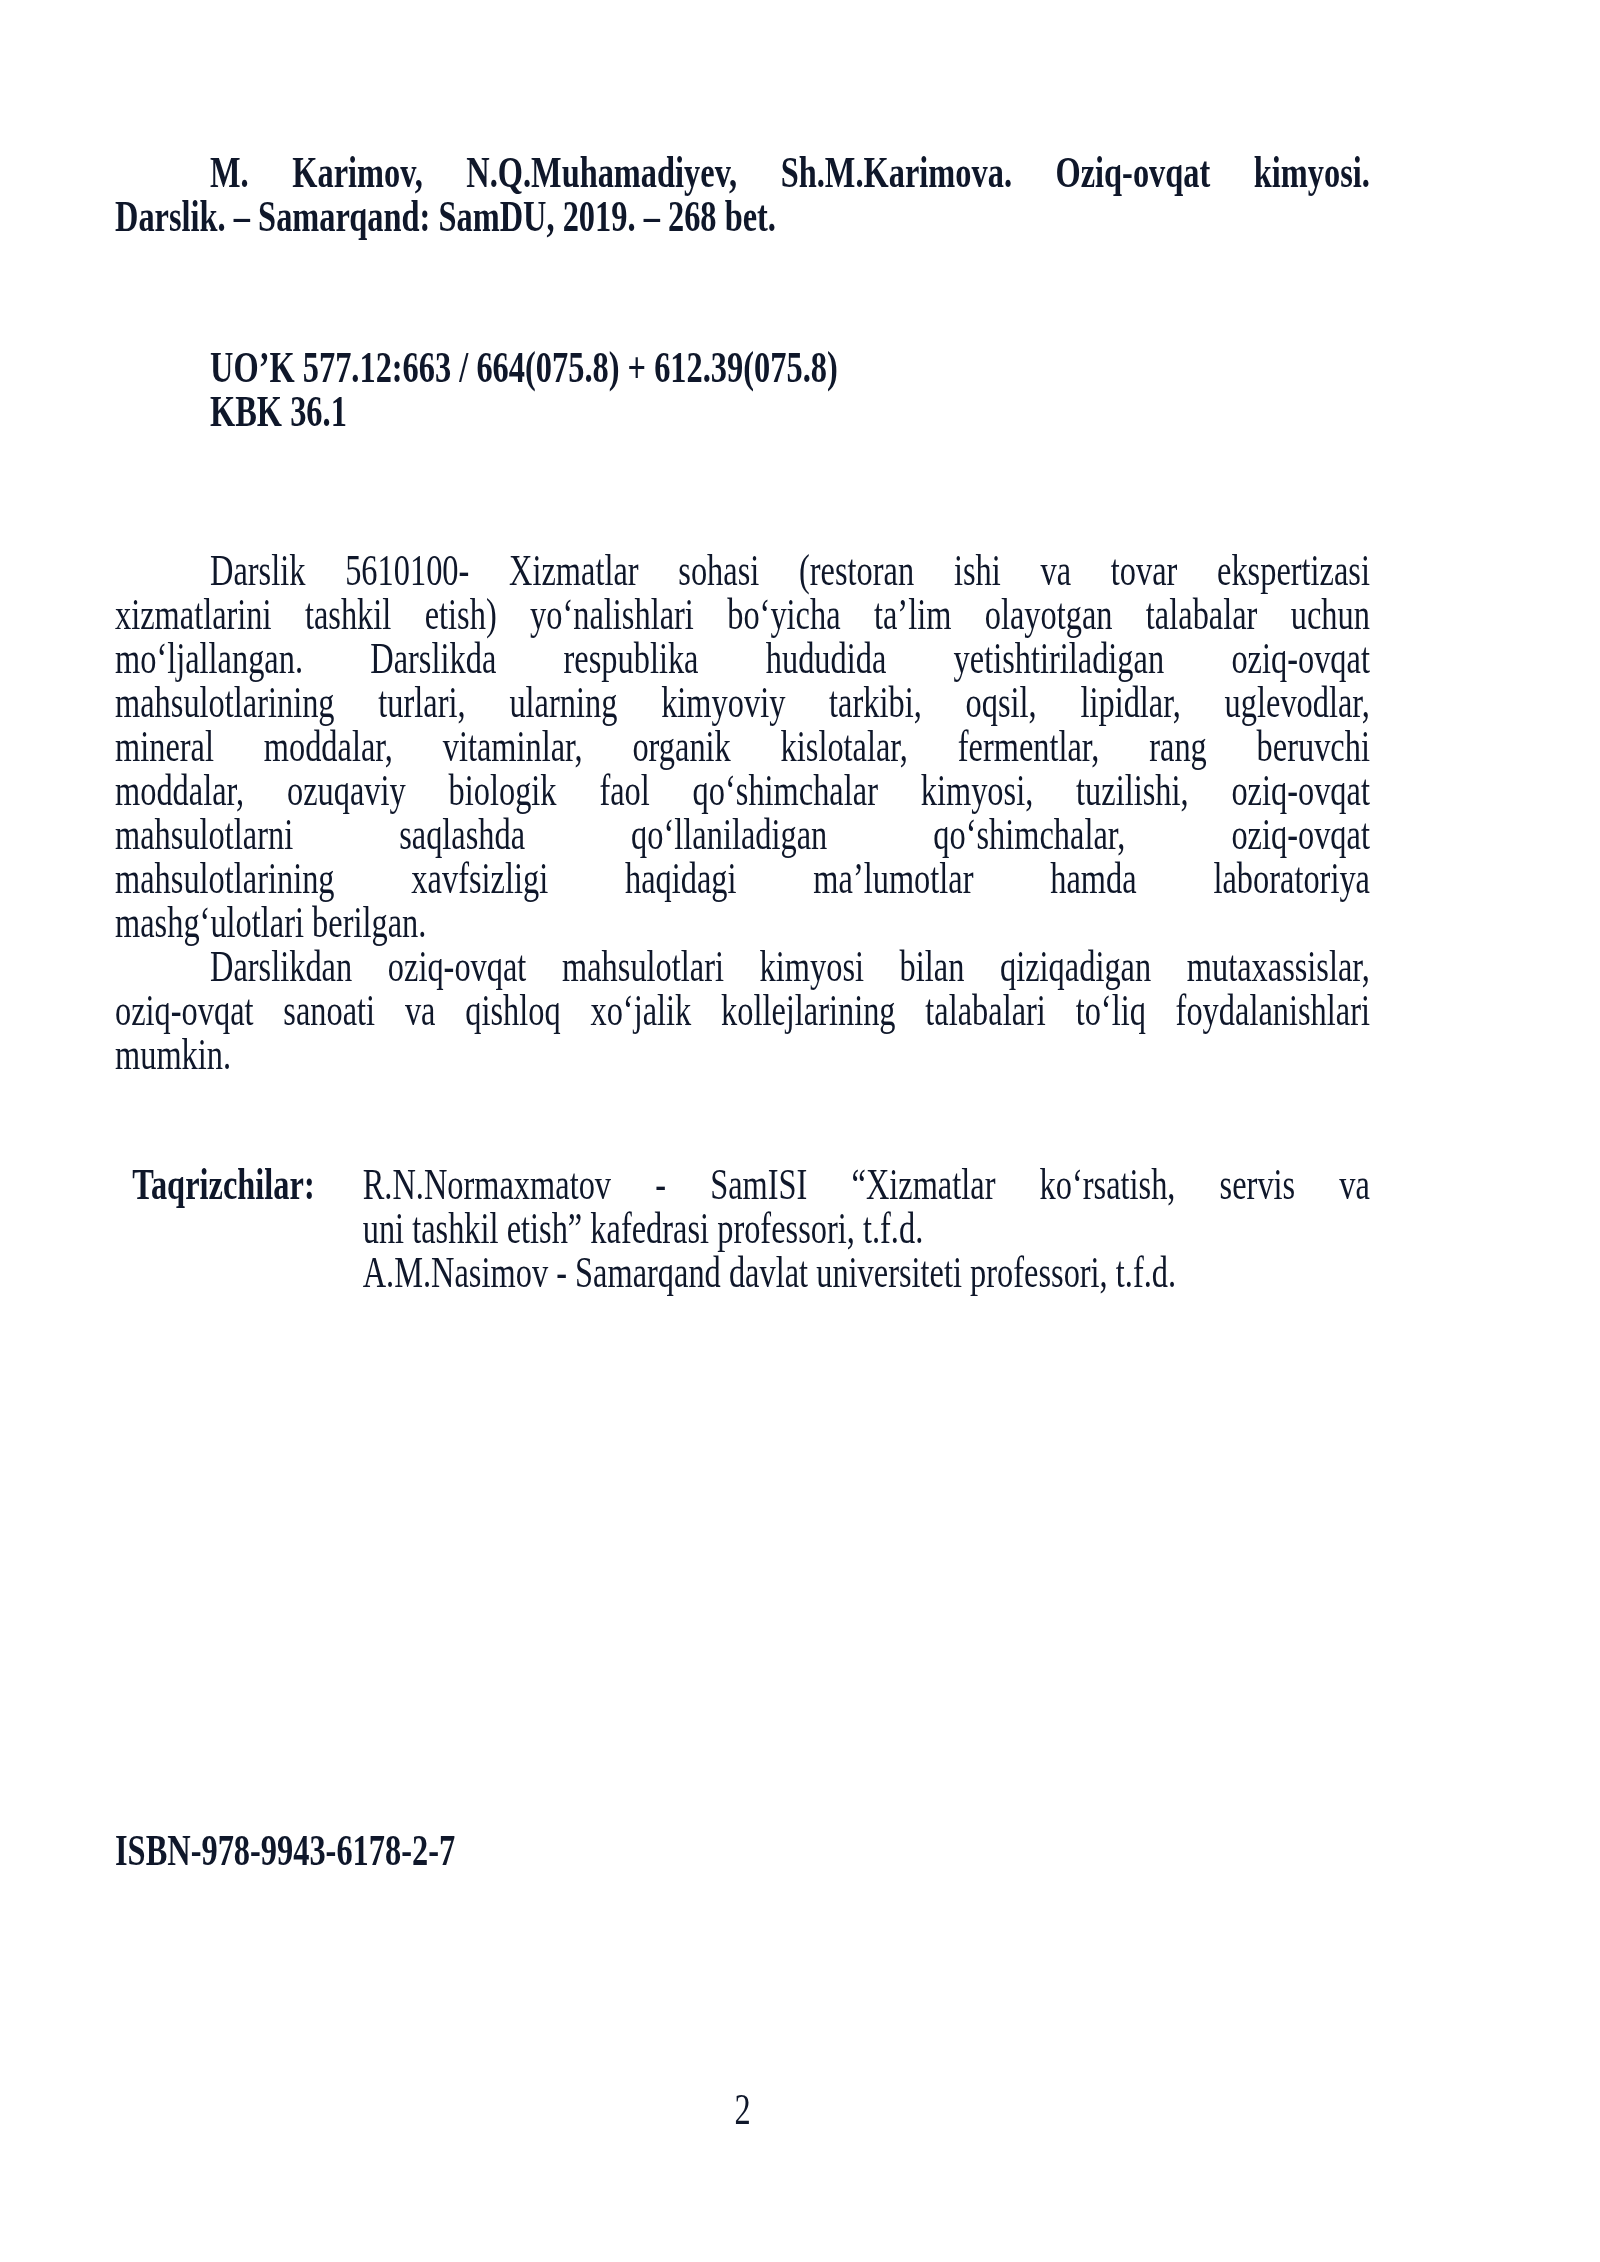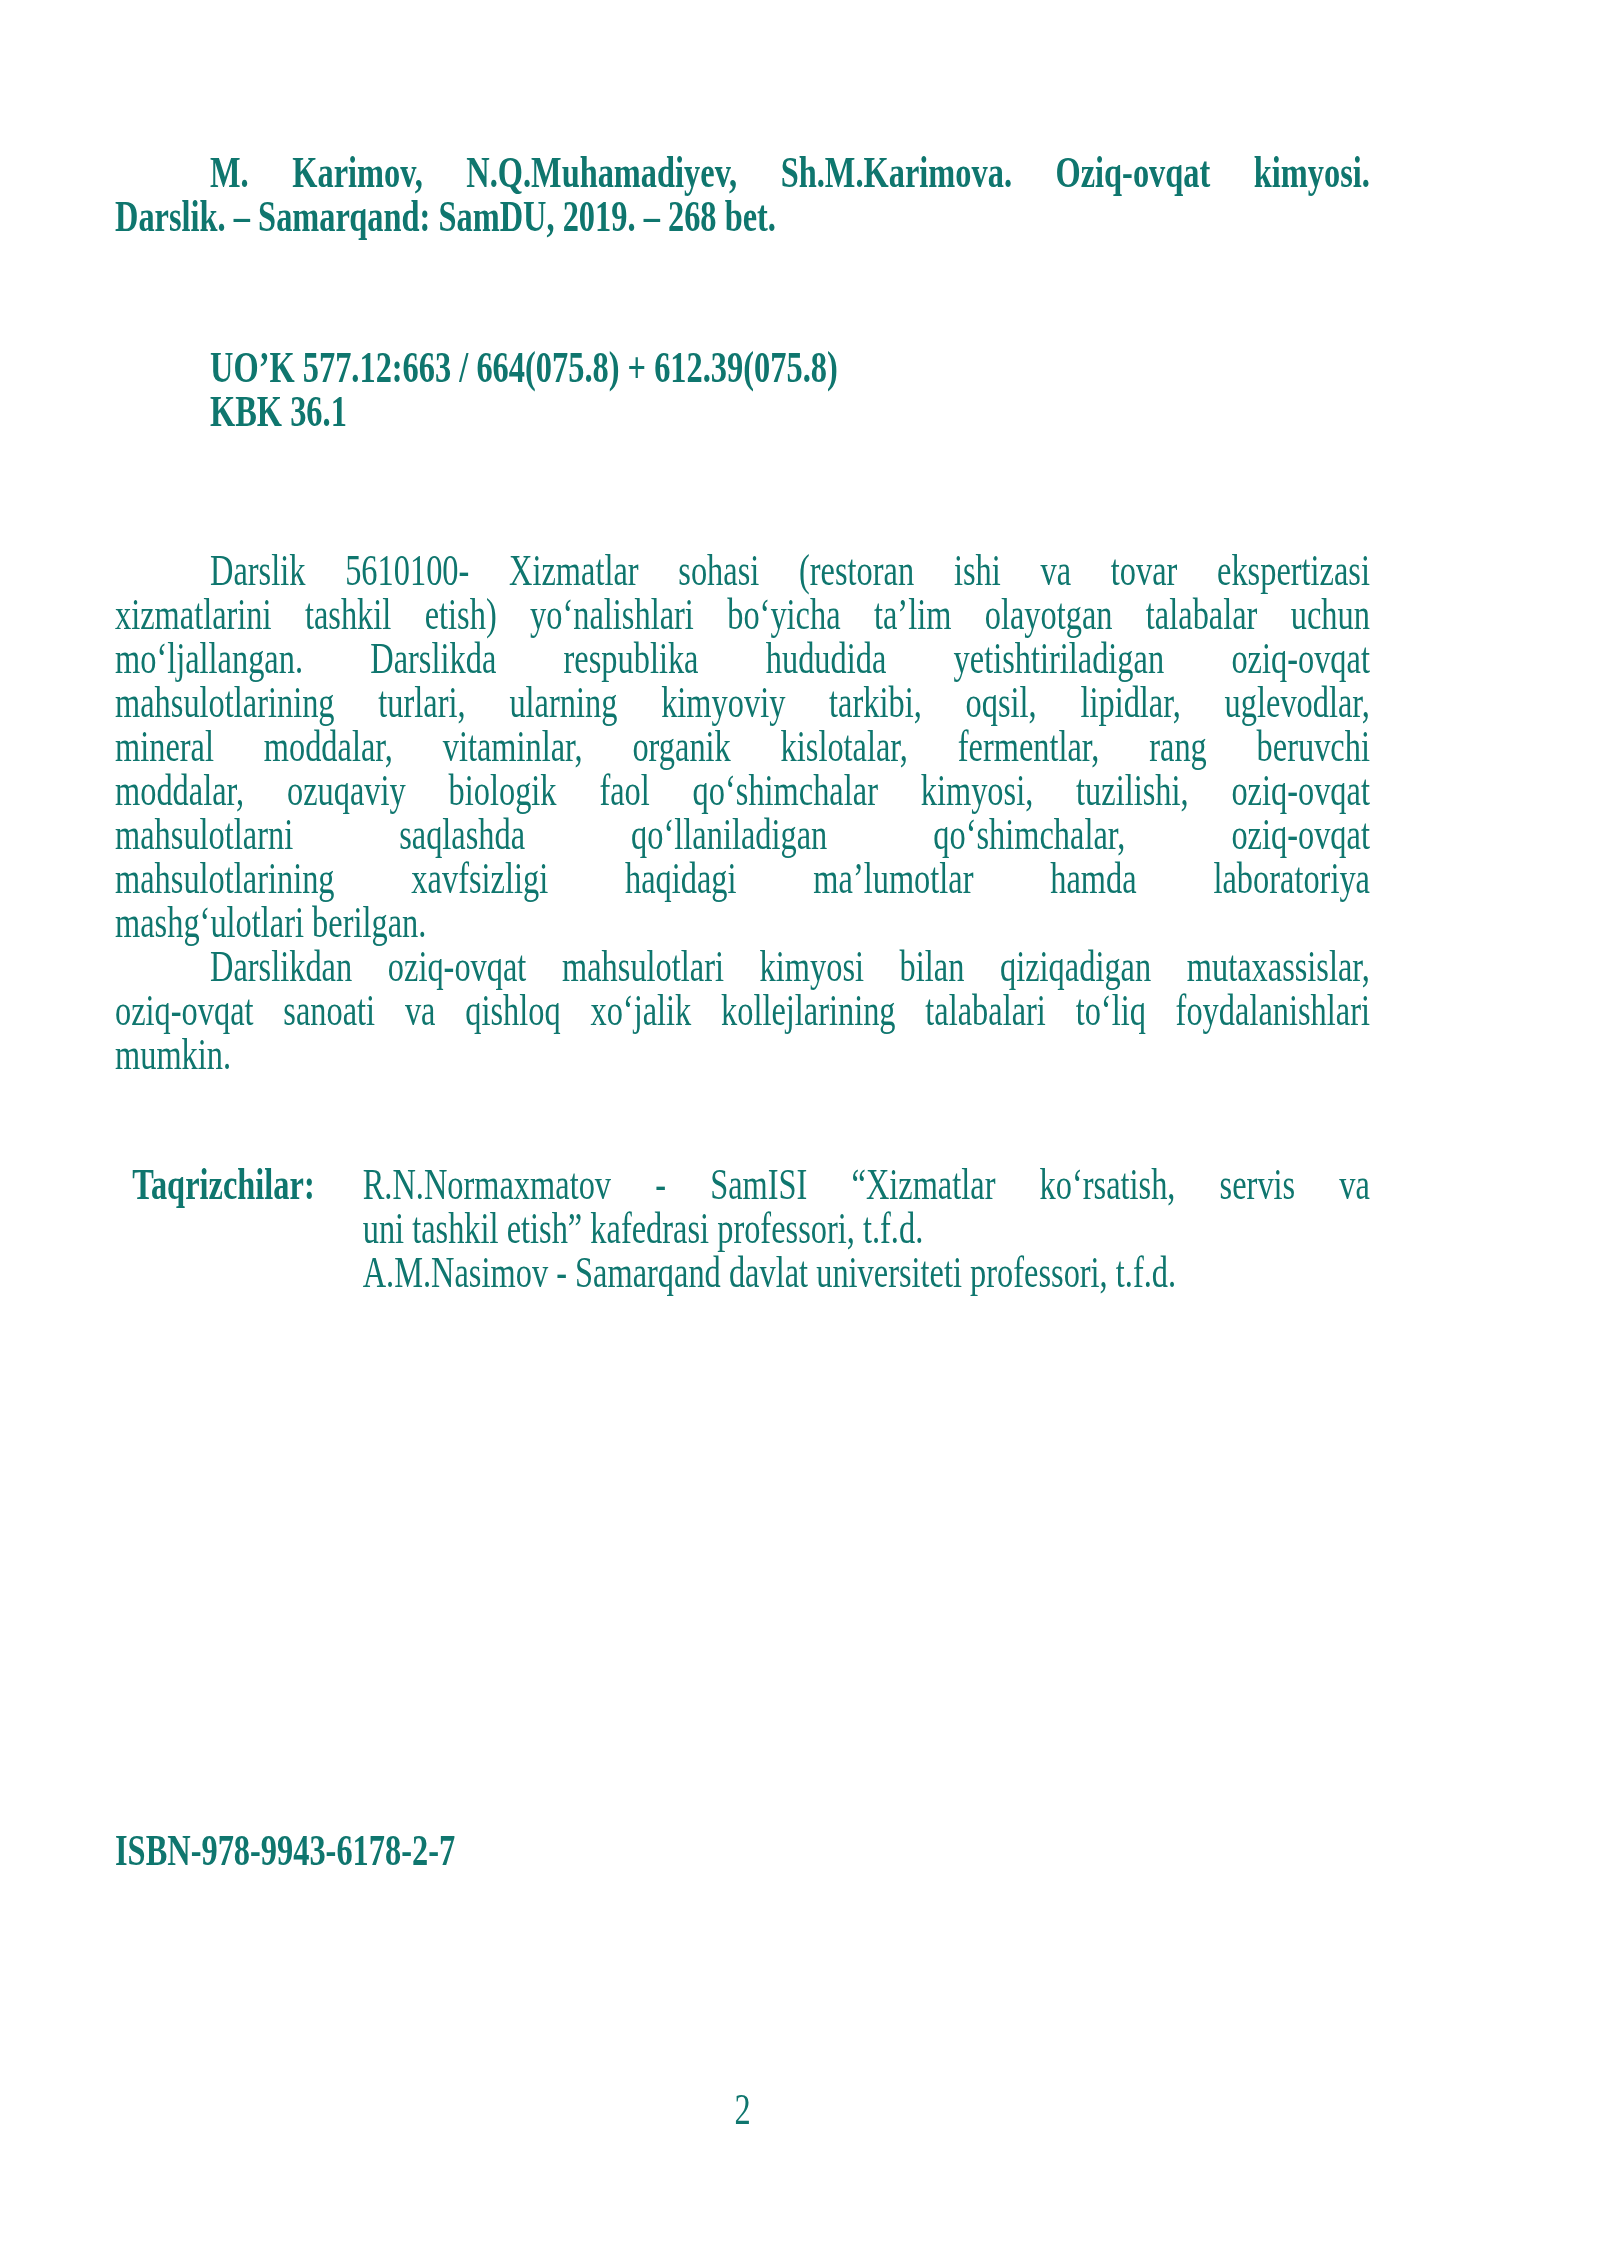--- a/index.html
+++ b/index.html
@@ -5,21 +5,21 @@
   html, body {
     margin: 0;
     padding: 0;
     background: #ffffff;
   }
   .page {
     position: relative;
     width: 1600px;
     height: 2262px;
     background: #ffffff;
-    color: #0f766e;
+    color: #0f172a;
     font-family: "Liberation Serif", "DejaVu Serif", serif;
     overflow: hidden;
   }
   
   .content {
     position: absolute;
     left: 115px;
     top: 0;
     width: 1743px;   
     height: 2262px;

